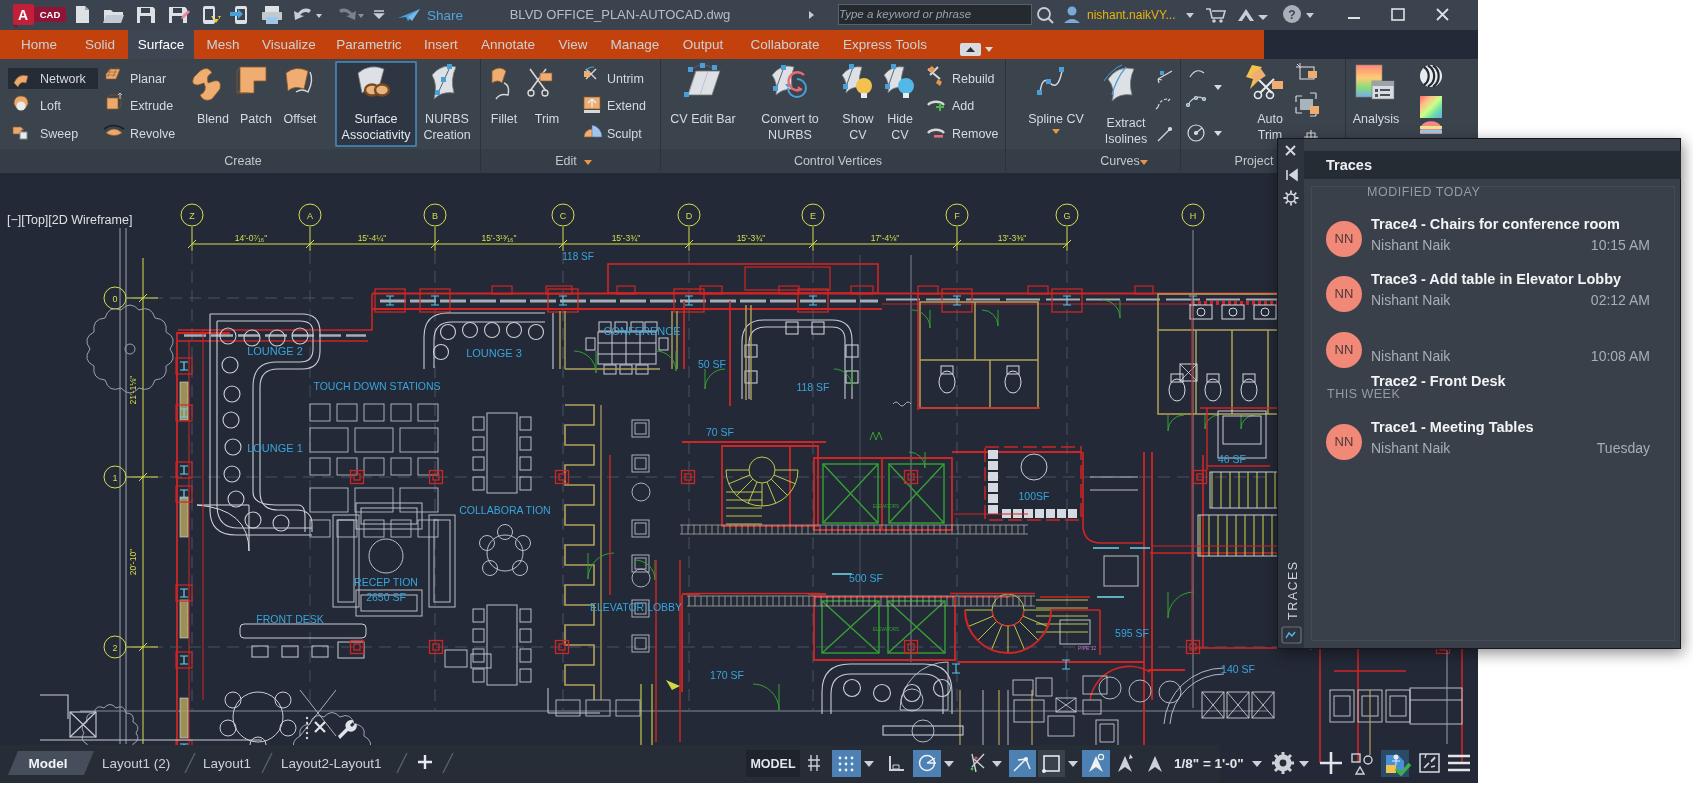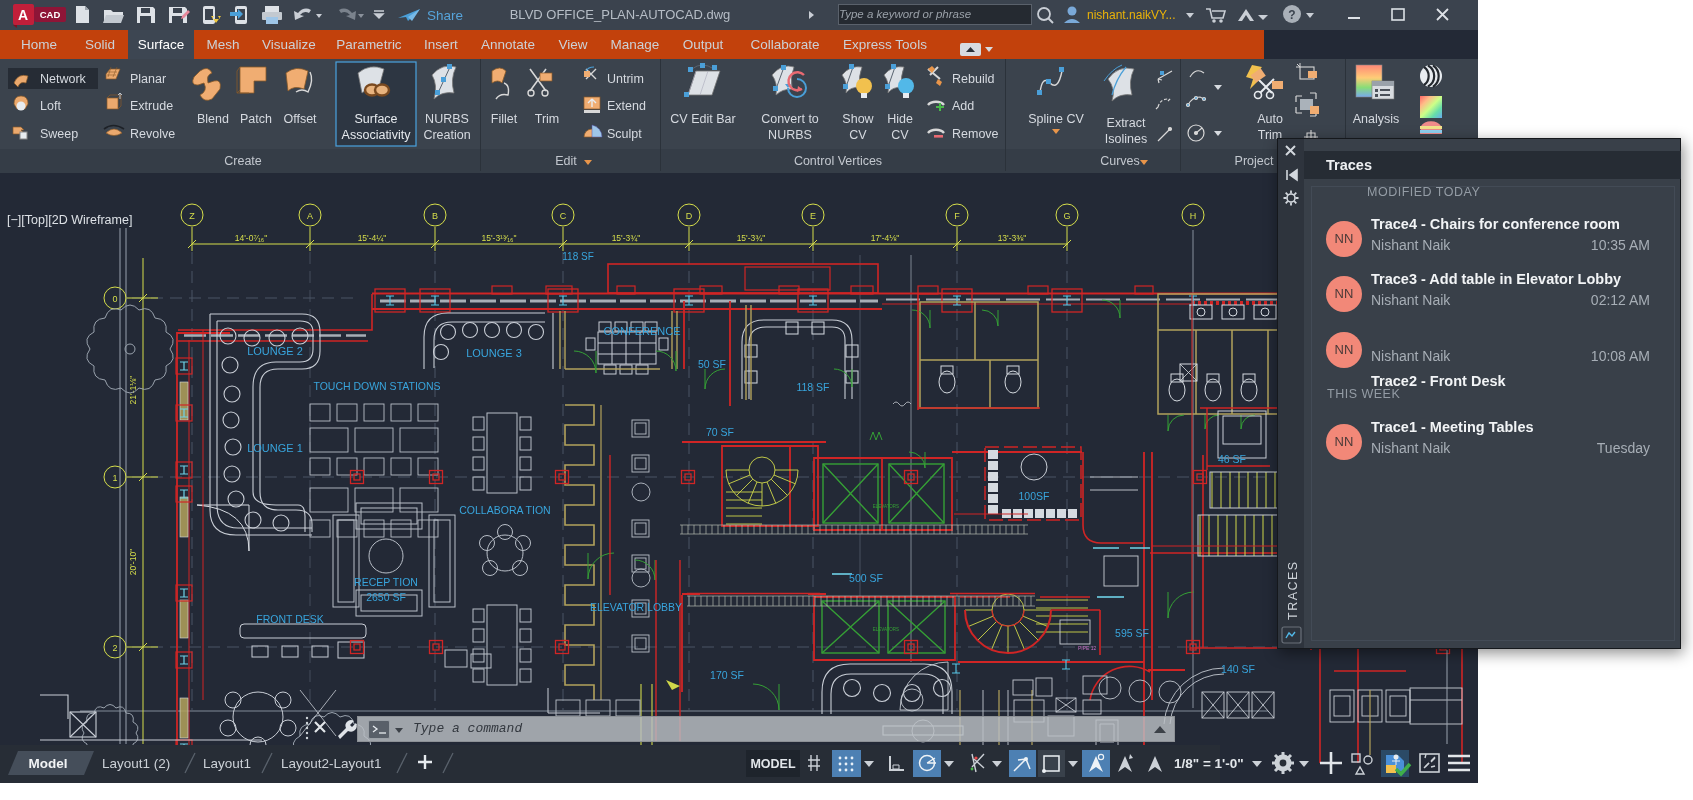--- a/index.html
+++ b/index.html
@@ -1110,35 +1110,20 @@
       <circle cx="1431" cy="17" r="11" fill="#e8ecf0"></circle>
       <path d="M1424 8 a11 11 0 0 1 0 18 M1428 6.5 a12 12 0 0 1 0 21 M1433 6.3 a13 13 0 0 1 0 21.5" fill="none" stroke="#23282e" stroke-width="2.2"></path>
       <rect x="1420" y="37" width="22" height="22" fill="url(#rb)"></rect>
       <path d="M1421 67 a11 8 0 0 1 20 0 l1 8 h-22 z" fill="#f08a8a"></path>
       <rect x="1420" y="71" width="22" height="3" fill="#8fd0f0"></rect>
           <rect x="1420" y="67" width="22" height="3" fill="#f2e28a"></rect>
     </g>
   </svg>
   </div>
   <div id="vplabel" style="position:absolute;left:7px;top:213px;color:#dde1e6;font-size:12.5px;">[−][Top][2D Wireframe]</div>
-  <div id="cmdbar">
-    <div style="position:absolute;left:10px;top:3px;width:22px;height:19px;background:#596069;border:1px solid #9aa0a6;border-radius:2px;">
-      <svg width="22" height="19">
-          <path d="M4 5 l4 3 -4 3" stroke="#e8ecf0" stroke-width="1.3" fill="none"></path>
-          <path d="M10 12 h7" stroke="#e8ecf0" stroke-width="1.3"></path>
-        </svg>
-    </div>
-    <svg width="14" height="26" style="position:absolute;left:35px;top:0">
-        <path d="M2 11 l4 5 4 -5 z" fill="#3c4148"></path>
-      </svg>
-    <div style="position:absolute;left:55px;top:4px;color:#33383f;font-family:'Liberation Mono',monospace;font-style:italic;font-size:13px;">Type a command</div>
-    <svg width="20" height="26" style="position:absolute;right:4px;top:0">
-        <path d="M4 16 l6 -7 6 7 z" fill="#3c4148"></path>
-      </svg>
-  </div>
   <svg width="120" height="30" style="position:absolute;left:300px;top:714px;">
     <g fill="#cfd4da">
         <circle cx="7" cy="4" r="1.2"></circle>
         <circle cx="7" cy="9" r="1.2"></circle>
         <circle cx="7" cy="14" r="1.2"></circle>
         <circle cx="7" cy="19" r="1.2"></circle>
         <circle cx="7" cy="24" r="1.2"></circle>
       </g>
     <path d="M15 8 l10 10 m0 -10 l-10 10" stroke="#e2e6ea" stroke-width="2.2"></path>
     <path d="M38 22 l8 -8 q-2 -4 2 -7 q3 -2 6 0 l-4 4 2 2 4 -4 q2 4 -1 7 q-3 3 -7 1 l-8 8 z" fill="#dfe3e8"></path>
@@ -1240,21 +1225,21 @@
       <rect x="4" y="488" width="19" height="16" rx="2" fill="none" stroke="#6a717a" stroke-width="1.2"></rect>
       <path d="M8 499 l3 -5 3 3 3 -4" stroke="#52b8e8" stroke-width="1.4" fill="none"></path>
     </svg>
   </div>
   <div id="palhead">Traces</div>
   <div style="position:absolute;left:33px;top:47px;width:364px;height:455px;border:1px solid #434b56;"></div>
   <div class="sect" style="left:59px;top:46px;margin-left:30px;">MODIFIED TODAY</div>
   <div class="av" style="left:48px;top:82px;">NN</div>
   <div class="ttl" style="left:93px;top:77px;">Trace4 - Chairs for conference room</div>
   <div class="sub" style="left:93px;top:98px;">Nishant Naik</div>
-  <div class="tim" style="top:98px;">10:35 AM</div>
+  <div class="tim" style="top:98px;">10:15 AM</div>
   <div class="av" style="left:48px;top:137px;">NN</div>
   <div class="ttl" style="left:93px;top:132px;">Trace3 - Add table in Elevator Lobby</div>
   <div class="sub" style="left:93px;top:153px;">Nishant Naik</div>
   <div class="tim" style="top:153px;">02:12 AM</div>
   <div class="av" style="left:48px;top:193px;">NN</div>
   <div class="ttl" style="left:93px;top:188px;margin-top:46px;">Trace2 - Front Desk</div>
   <div class="sub" style="left:93px;top:209px;">Nishant Naik</div>
   <div class="tim" style="top:209px;">10:08 AM</div>
   <div class="sect" style="left:49px;top:248px;">THIS WEEK</div>
   <div class="av" style="left:48px;top:285px;">NN</div>

